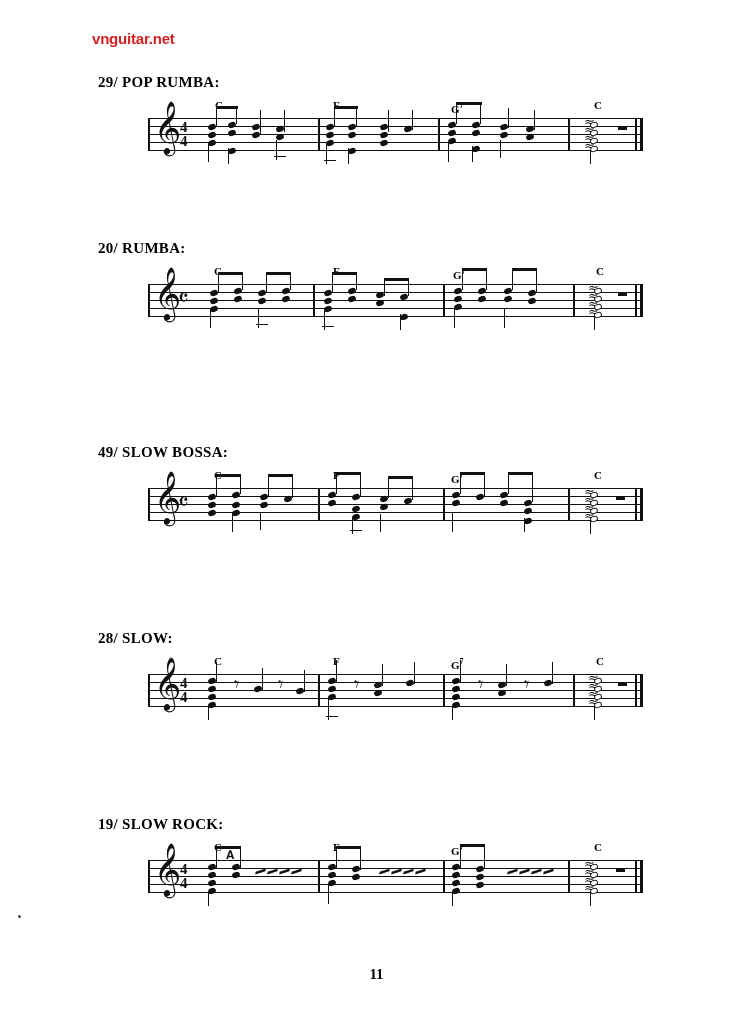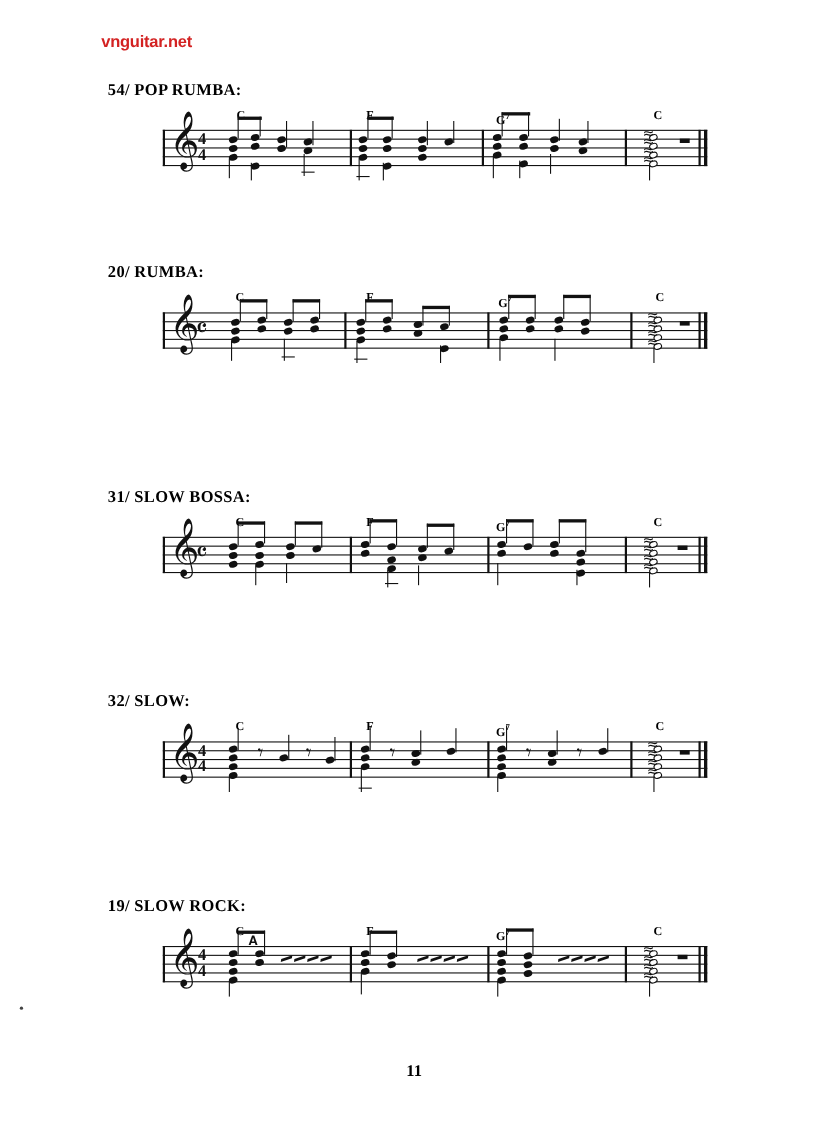--- a/index.html
+++ b/index.html
@@ -213,21 +213,21 @@
 </style>
 </head>
 <body>
 
 <div class="page">
 
   <div class="watermark">vnguitar.net</div>
   <div class="stray-dot"></div>
 
   <div class="section" style="top:74px">
-    <div class="section-title">54/ POP RUMBA:</div>
+    <div class="section-title">29/ POP RUMBA:</div>
 
     <div class="staff-wrap">
       <div class="staff">
         <div class="ln"></div>
           <div class="ln"></div>
           <div class="ln"></div>
           <div class="ln"></div>
           <div class="ln"></div>
       </div>
 
@@ -409,21 +409,21 @@
       <div class="nh open" style="left:446px; top:22px"></div>
       <div class="nh open" style="left:446px; top:30px"></div>
       <div class="nh open" style="left:446px; top:38px"></div>
       <div class="nh open" style="left:446px; top:46px"></div>
       <div class="stem" style="left:446px; top:50px; height:14px"></div>
       <div class="whole-rest" style="left:470px; top:26px"></div>
     </div>
   </div>
 
   <div class="section" style="top:444px">
-    <div class="section-title">31/ SLOW BOSSA:</div>
+    <div class="section-title">49/ SLOW BOSSA:</div>
 
     <div class="staff-wrap">
       <div class="staff">
         <div class="ln"></div>
           <div class="ln"></div>
           <div class="ln"></div>
           <div class="ln"></div>
           <div class="ln"></div>
       </div>
       <div class="clef">𝄞</div>
@@ -501,21 +501,21 @@
       <div class="nh open" style="left:442px; top:22px"></div>
       <div class="nh open" style="left:442px; top:30px"></div>
       <div class="nh open" style="left:442px; top:38px"></div>
       <div class="nh open" style="left:442px; top:46px"></div>
       <div class="stem" style="left:442px; top:50px; height:14px"></div>
       <div class="whole-rest" style="left:468px; top:26px"></div>
     </div>
   </div>
 
   <div class="section" style="top:630px">
-    <div class="section-title">32/ SLOW:</div>
+    <div class="section-title">28/ SLOW:</div>
 
     <div class="staff-wrap">
       <div class="staff">
         <div class="ln"></div>
           <div class="ln"></div>
           <div class="ln"></div>
           <div class="ln"></div>
           <div class="ln"></div>
       </div>
       <div class="clef">𝄞</div>

